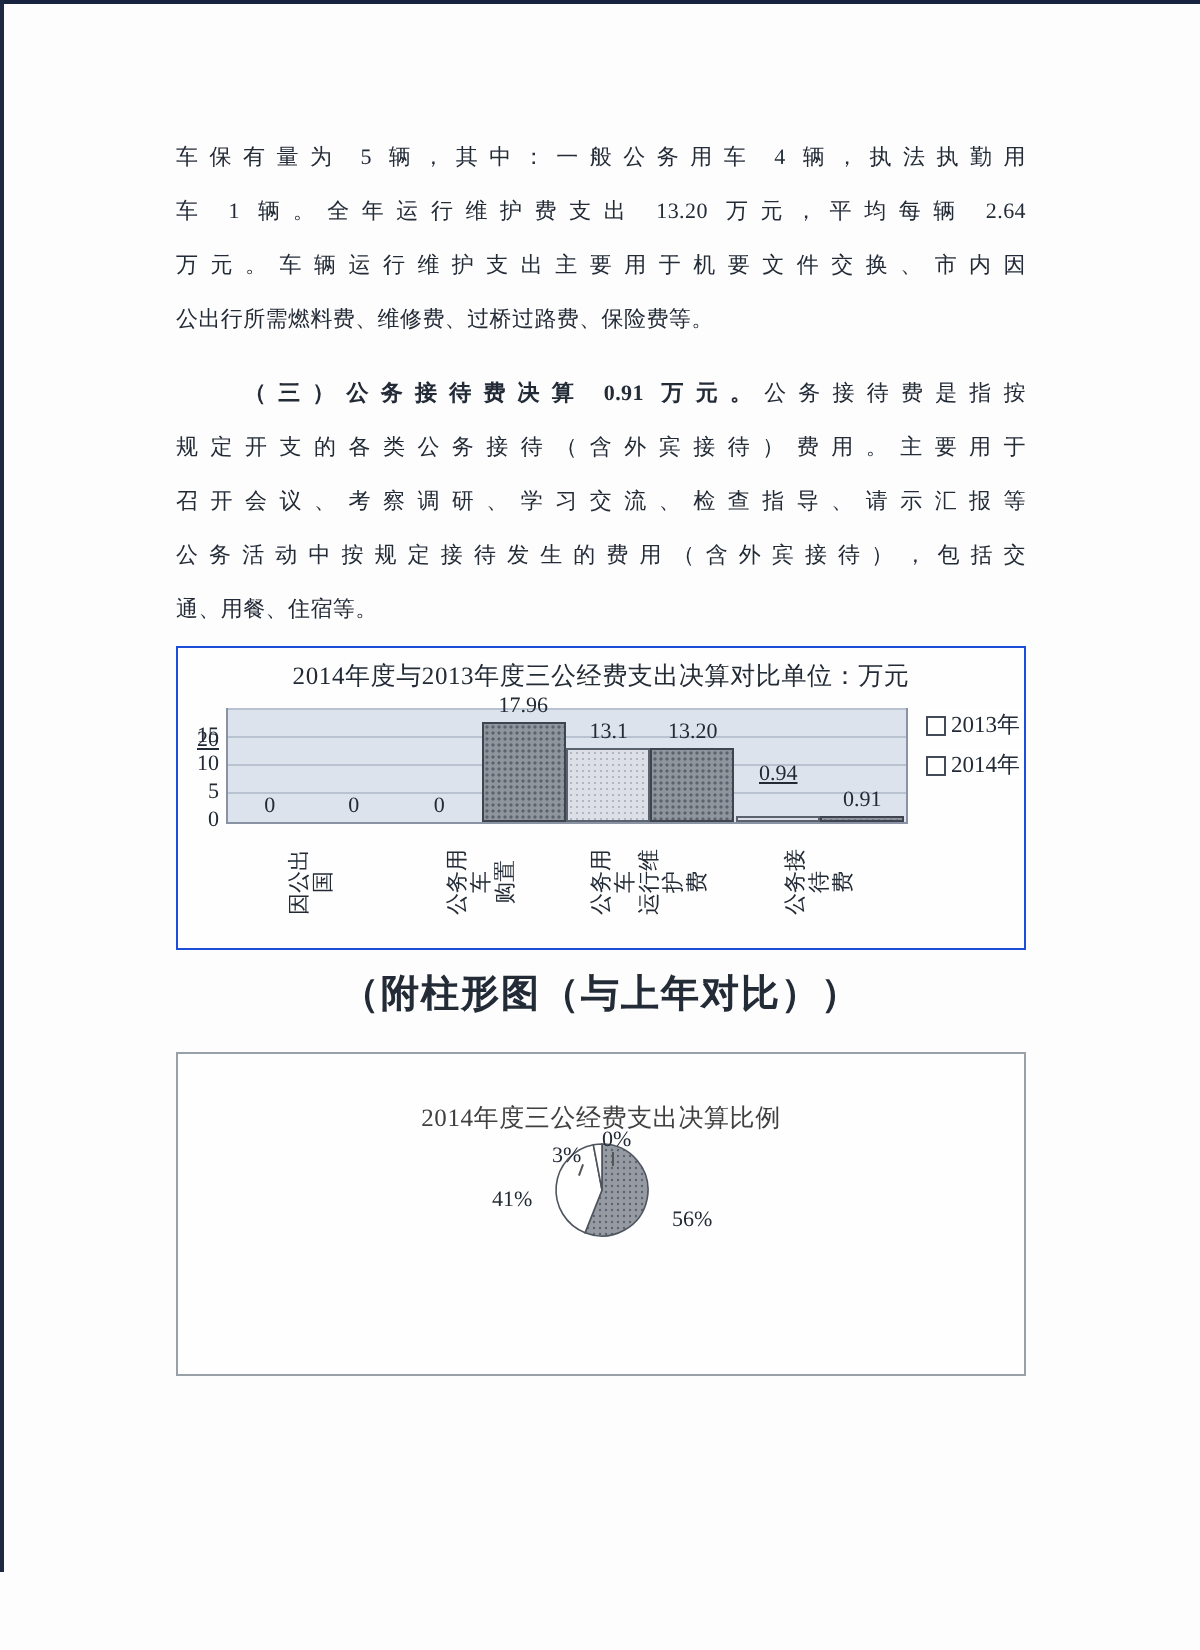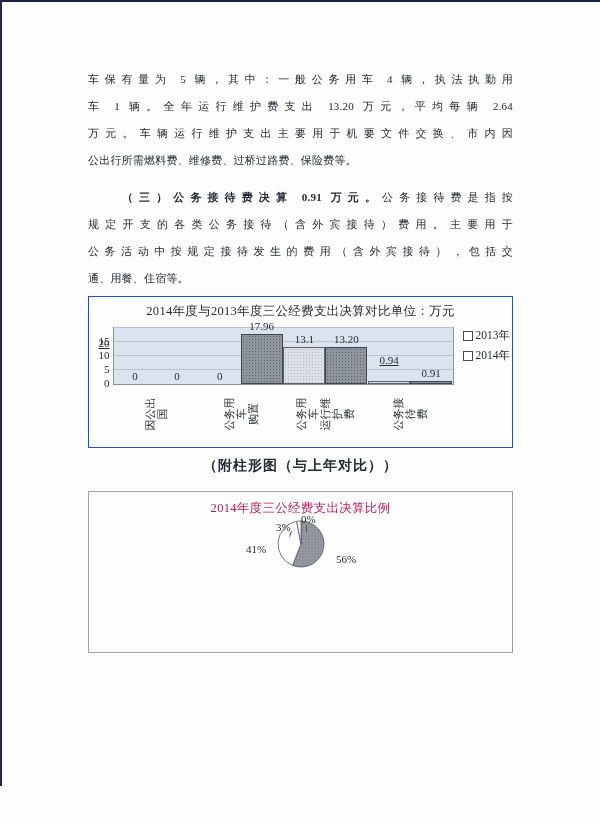--- a/index.html
+++ b/index.html
@@ -53,28 +53,28 @@
   .xlab{flex:1;position:relative;height:66px;}
   .xlab .rot{
     position:absolute;left:50%;top:44%;transform:translate(-50%,-50%) rotate(-90deg);
     font-size:11px;line-height:12px;text-align:center;white-space:pre-line;color:#222a35;
   }
   .blegend{flex:1;display:flex;flex-direction:column;gap:5px;margin-top:1px;padding-left:7px;}
   .legitem{display:flex;align-items:center;gap:3px;background:#ffffff;font-size:11.5px;white-space:nowrap;width:max-content;padding:0 2px;}
   .sw{width:10px;height:10px;border:1px solid #444b58;box-sizing:border-box;display:inline-block;}
 
   
-  .caption{margin-top:9px;text-align:center;font-size:14px;font-weight:bold;letter-spacing:1px;}
+  .caption{margin-top:9px;text-align:center;font-size:19px;font-weight:bold;letter-spacing:1px;}
 
   
   .piebox{
     margin-top:16px;border:1px solid #9aa0a8;background:#fefefe;
     width:423px;height:160px;position:relative;
   }
-  .pie-title{text-align:center;font-size:12.5px;margin-top:8px;letter-spacing:0.3px;color:#be185d;}
+  .pie-title{text-align:center;font-size:12.5px;margin-top:24px;letter-spacing:0.3px;color:#404040;}
   .piearea{position:relative;height:100px;}
   .piearea svg{position:absolute;left:186px;top:0;}
   .plabel{position:absolute;font-size:11px;color:#222a35;white-space:nowrap;}
   .pl-top{left:212px;top:-4px;}
   .pl-upleft{left:187px;top:4px;}
   .pl-left{left:157px;top:26px;}
   .pl-right{left:247px;top:36px;}
   .leader0{position:absolute;left:217px;top:8px;width:1px;height:7px;background:#555;}
   .leader3{position:absolute;left:201px;top:14px;width:1px;height:6px;background:#555;transform:rotate(20deg);}
 </style>
@@ -93,20 +93,21 @@
         <div class="tline">万元。车辆运行维护支出主要用于机要文件交换、市内因</div>
         <div class="tline last">公出行所需燃料费、维修费、过桥过路费、保险费等。</div>
       </div>
 
     <div class="para p2">
       <div class="tline indent">
         <span class="b">（三）公务接待费决算 0.91 万元。</span><span>公务接待费是指按</span>
       </div>
       <div>
           <div class="tline">规定开支的各类公务接待（含外宾接待）费用。主要用于</div>
+          <div class="tline">召开会议、考察调研、学习交流、检查指导、请示汇报等</div>
           <div class="tline">公务活动中按规定接待发生的费用（含外宾接待），包括交</div>
           <div class="tline last">通、用餐、住宿等。</div>
         </div>
     </div>
 
     <div class="chartbox">
       <div class="chart-title">2014年度与2013年度三公经费支出决算对比单位：万元</div>
       <div class="chart-row">
         <div class="yaxis" id="bar-yaxis">
             <span style="bottom: 0px;">0</span>

